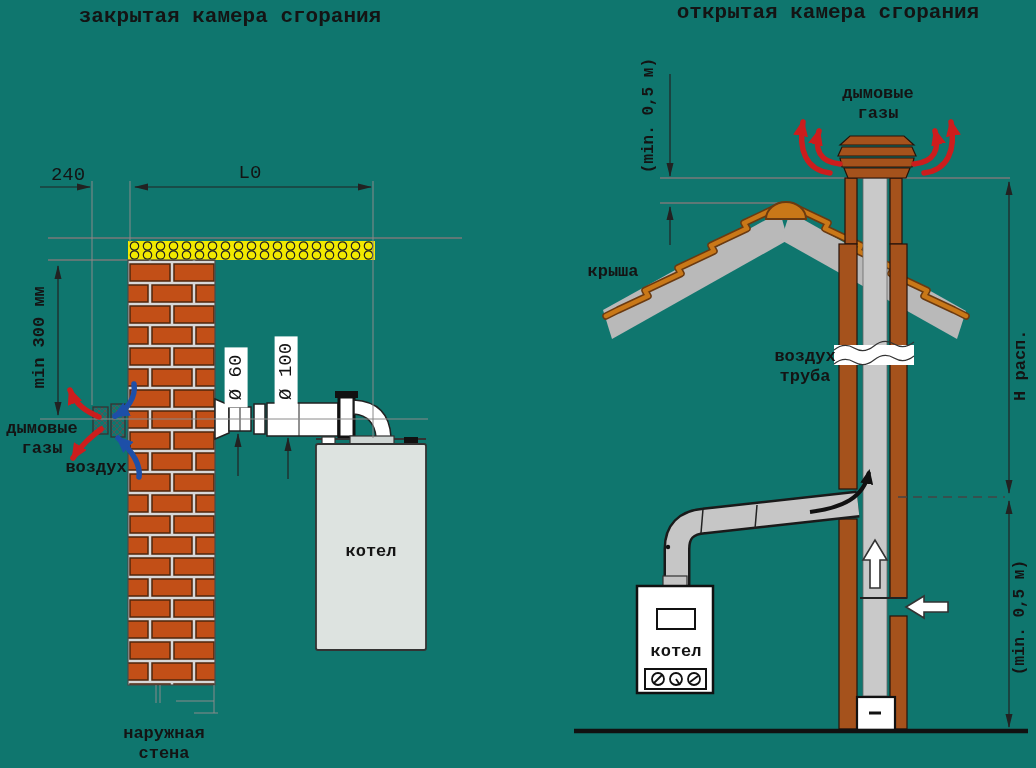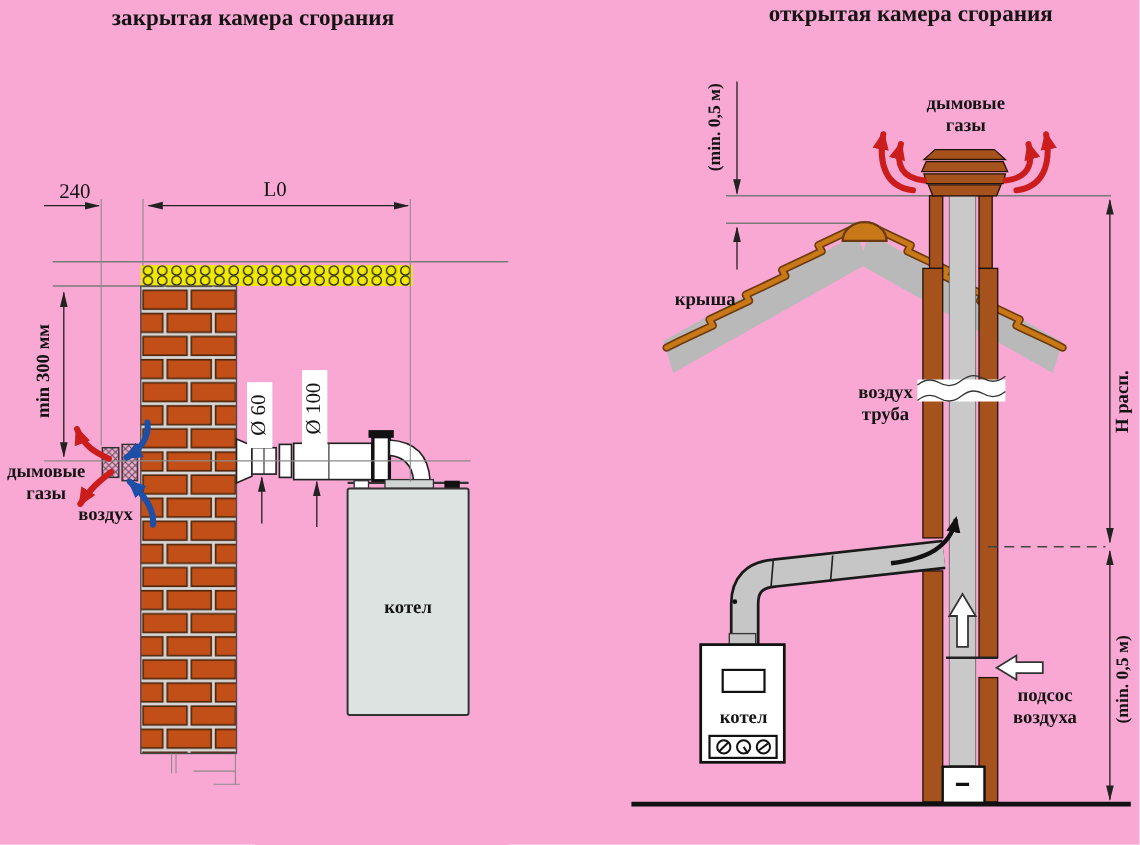--- a/index.html
+++ b/index.html
@@ -1,17 +1,17 @@
 <!DOCTYPE html>
 <html style="--brick: #c24f17; --mortar: #d8d8d8; --insulation: #f2e900; --chimney: #a5521c; --roof: #b9b9b9; --roof-trim: #c97818; --flue-red: #cc1d1d; --air-blue: #1d4fa8; --boiler-gray: #dde3e0; --pipe-gray: #c6c6c6;"><head>
 <meta charset="utf-8">
 <style>
   html,body{margin:0;padding:0;background:#fff;}
-  #stage{position:relative;width:1036px;height:768px;background:#f9a8d4;overflow:hidden;
-         font-family:Liberation Serif, serif;}
+  #stage{position:relative;width:1036px;height:768px;background:#0f766e;overflow:hidden;
+         font-family:Liberation Mono, monospace;}
   #art{position:absolute;left:0;top:0;}
   .lbl{position:absolute;text-align:center;color:#141414;font-size:17px;font-weight:600;line-height:1.2;}
   .title{font-size:21px;font-weight:700;}
   .dimtxt{font-size:19px;font-weight:400;}
   .rot{transform:rotate(-90deg);}
   .wbg{background:#fff;}
   
   .mortar{fill:var(--mortar);}
   .brick-unit{fill:var(--brick);stroke:#4f250b;stroke-width:1.5;}
   .f-insul{fill:var(--insulation);}
@@ -246,23 +246,23 @@
 <div class="lbl title" style="left:658px;top:0;width:340px;">открытая камера сгорания</div>
 
 <div class="lbl dimtxt" style="left:44px;top:164px;width:48px;">240</div>
 <div class="lbl dimtxt" style="left:226px;top:162px;width:48px;text-align:center;">L0</div>
 <div class="lbl rot" style="left:-20px;top:327px;width:120px;font-size:17px;">min 300 мм</div>
 <div class="lbl rot wbg dimtxt" style="left:206px;top:366px;width:60px;">Ø 60</div>
 <div class="lbl rot wbg dimtxt" style="left:251px;top:360px;width:70px;">Ø 100</div>
 <div class="lbl" style="left:0px;top:419px;width:84px;">дымовые газы</div>
 <div class="lbl" style="left:58px;top:458px;width:76px;">воздух</div>
 <div class="lbl" style="left:331px;top:542px;width:80px;">котел</div>
+<div class="lbl" style="left:108px;top:724px;width:112px;">наружная стена</div>
 
 <div class="lbl rot" style="left:590px;top:106px;width:120px;font-size:16px;">(min. 0,5 м)</div>
 <div class="lbl" style="left:832px;top:84px;width:92px;">дымовые газы</div>
-<div class="lbl" style="left:577px;top:262px;width:72px;margin-left:28px;">крыша</div>
+<div class="lbl" style="left:577px;top:262px;width:72px;">крыша</div>
 <div class="lbl" style="left:758px;top:347px;width:94px;">воздух труба</div>
 <div class="lbl" style="left:640px;top:642px;width:72px;">котел</div>
-<div class="lbl" style="left:906px;top:622px;width:88px;">подсос воздуха</div>
 <div class="lbl rot" style="left:976px;top:355px;width:90px;">Н расп.</div>
 <div class="lbl rot" style="left:961px;top:608px;width:120px;font-size:16px;">(min. 0,5 м)</div>
 
 </div>
 
 </body></html>

